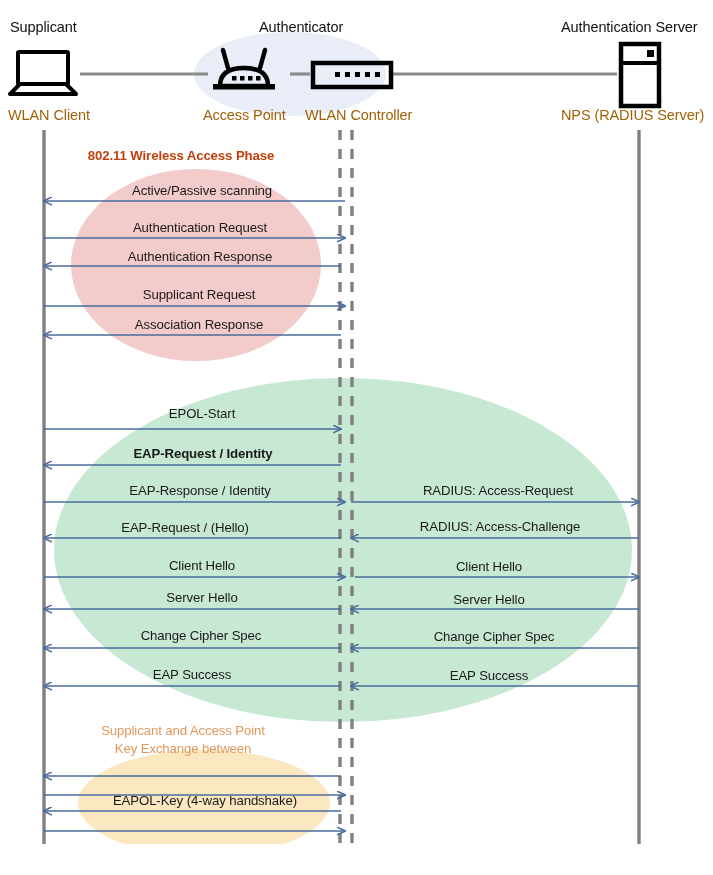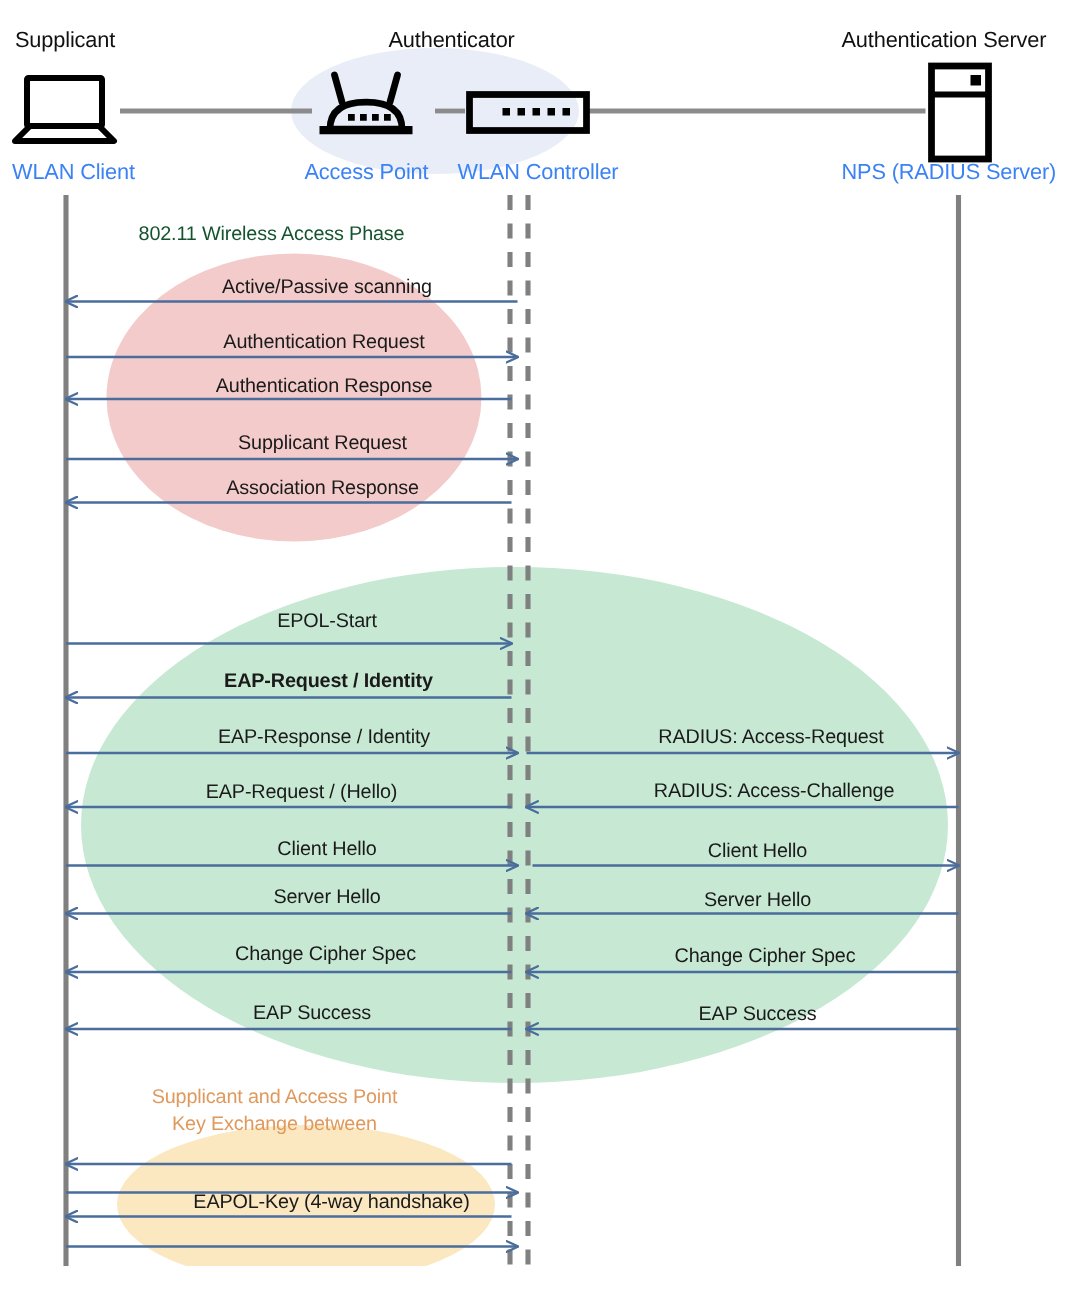--- a/index.html
+++ b/index.html
@@ -27,42 +27,41 @@
   .actor-title {
     position: absolute;
     font-size: 14.5px;
     color: #111111;
     white-space: nowrap;
     letter-spacing: -0.1px;
   }
   .actor-sub {
     position: absolute;
     font-size: 14.5px;
-    color: #3b82f6;
+    color: #a16207;
     white-space: nowrap;
     letter-spacing: -0.1px;
   }
   .msg-label {
     position: absolute;
     font-size: 13.2px;
     color: #1a1a1a;
     white-space: nowrap;
     text-align: center;
     letter-spacing: -0.1px;
-    padding-left: 16px;
   }
   .phase-label {
     position: absolute;
     font-size: 13.2px;
     white-space: nowrap;
     text-align: center;
     letter-spacing: -0.1px;
     line-height: 18px;
   }
-  .phase-wireless { color: #14532d; }
+  .phase-wireless { color: #c2410c; font-weight: bold; }
   .phase-dot1x    { color: #3c9a5f; }
   .phase-keyex    { color: #e0995c; }
 </style>
 </head>
 <body>
 
 <div id="stage">
 
   <svg id="diagram-svg" viewBox="0 0 713 875">
     <defs>

